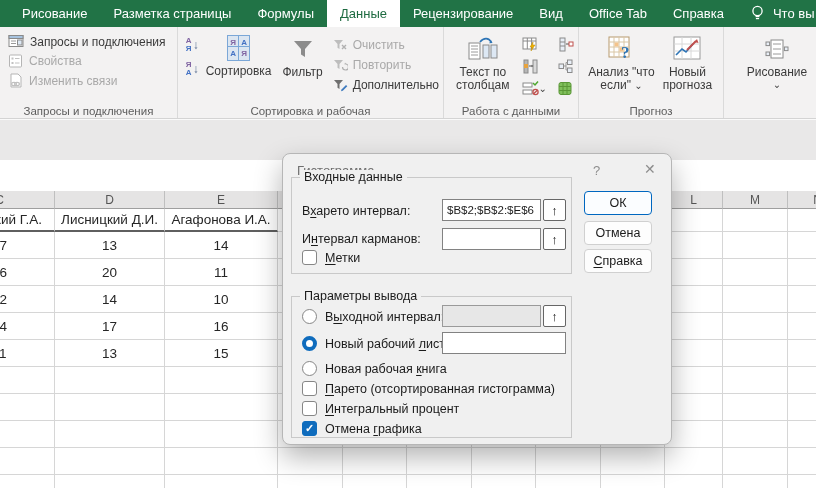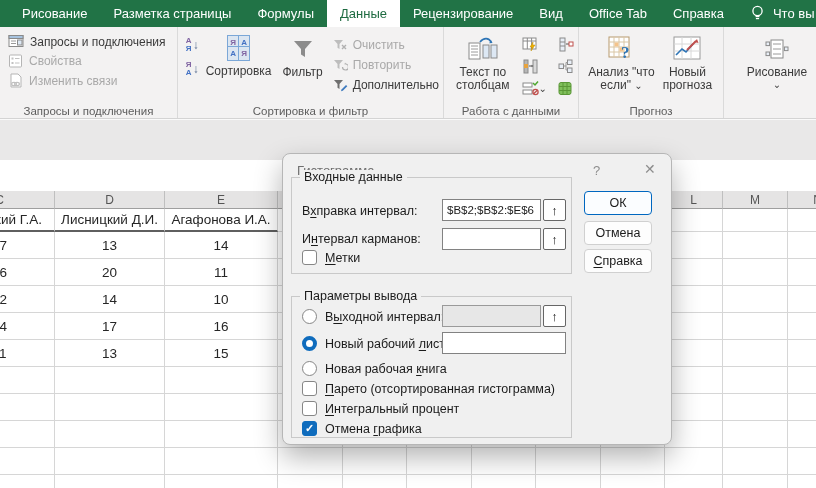--- a/index.html
+++ b/index.html
@@ -217,21 +217,21 @@
       <div class="fitem">
         <span class="ic">
           <svg width="15" height="13" viewBox="0 0 15 13">
               <path d="M1 1h9l-3.5 4v5l-2-1.3V5z" fill="#6f6f6f"></path>
               <path d="M8.5 10.5l4.5-4.5 1.3 1.3-4.5 4.5-1.8.5z" fill="#3f7bbf"></path>
             </svg>
         </span>
         <span>Дополнительно</span>
       </div>
     </div>
-    <div class="glabel">Сортировка и фильтр</div>
+    <div class="glabel">Сортировка и рабочая</div>
   </div>
 
   <div class="rgroup" style="width:135px">
     <div class="bigbtn" style="width:64px">
       <span class="bicon">
         <svg width="32" height="27" viewBox="0 0 32 27">
             <path d="M13 6c4-5 9-4 11 0" fill="none" stroke="#2e75b6" stroke-width="1.6"></path>
             <path d="M24 4l1.5 3-3.3.2z" fill="#2e75b6"></path>
             <rect x="2" y="7" width="11" height="16" fill="#fff" stroke="#8a8a8a"></rect>
             <line x1="4" y1="10" x2="11" y2="10" stroke="#9a9a9a"></line>
@@ -539,21 +539,21 @@
 </div>
 
 <div class="dlg">
   <div class="dlg-title">Гистограмма</div>
   <div class="dlg-help">?</div>
   <div class="dlg-close">✕</div>
 
   <div class="gbox g1">
     <div class="gcap">Входные данные</div>
     <div class="flabel" style="top:26px">
-      <span>В</span><u>х</u><span>правка интервал:</span>
+      <span>В</span><u>х</u><span>арето интервал:</span>
     </div>
     <div class="ffield" style="top:21px">
       <div class="fbox">$B$2;$B$2:$E$6</div>
       <div class="fpick">↑</div>
     </div>
     <div class="flabel" style="top:54px">
       <span>И</span><u>н</u><span>тервал карманов:</span>
     </div>
     <div class="ffield" style="top:50px">
       <div class="fbox"></div>

